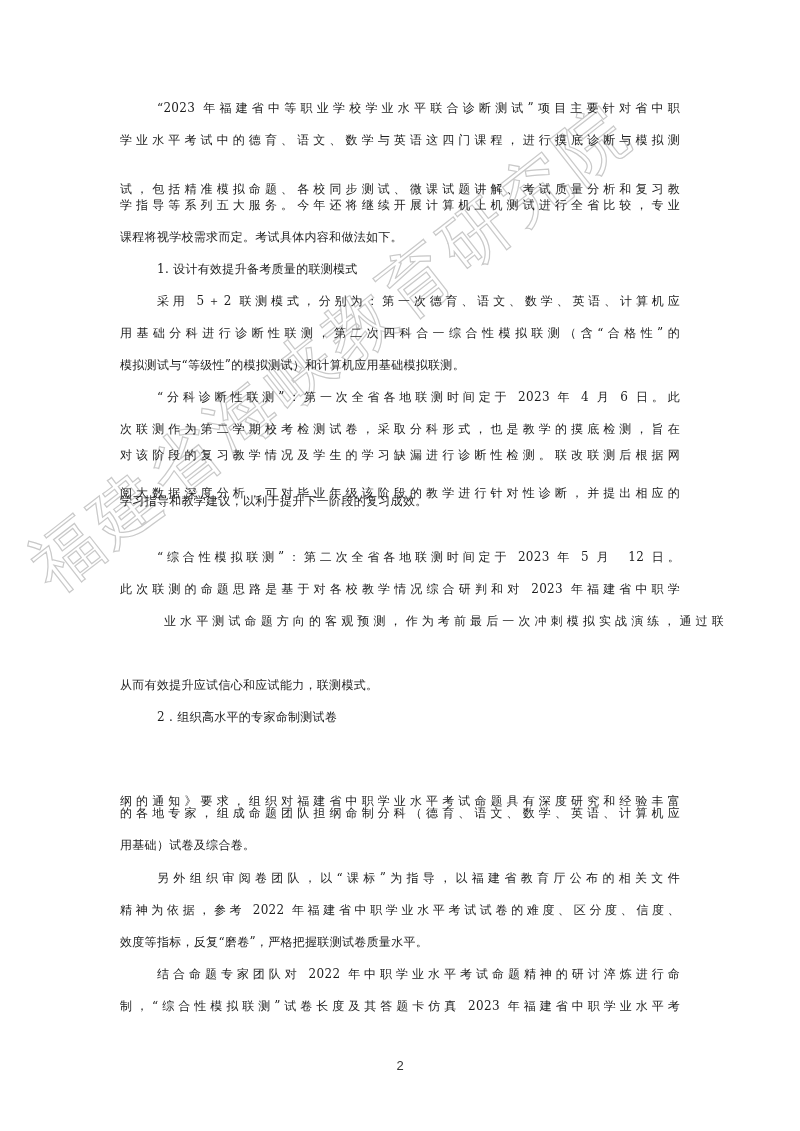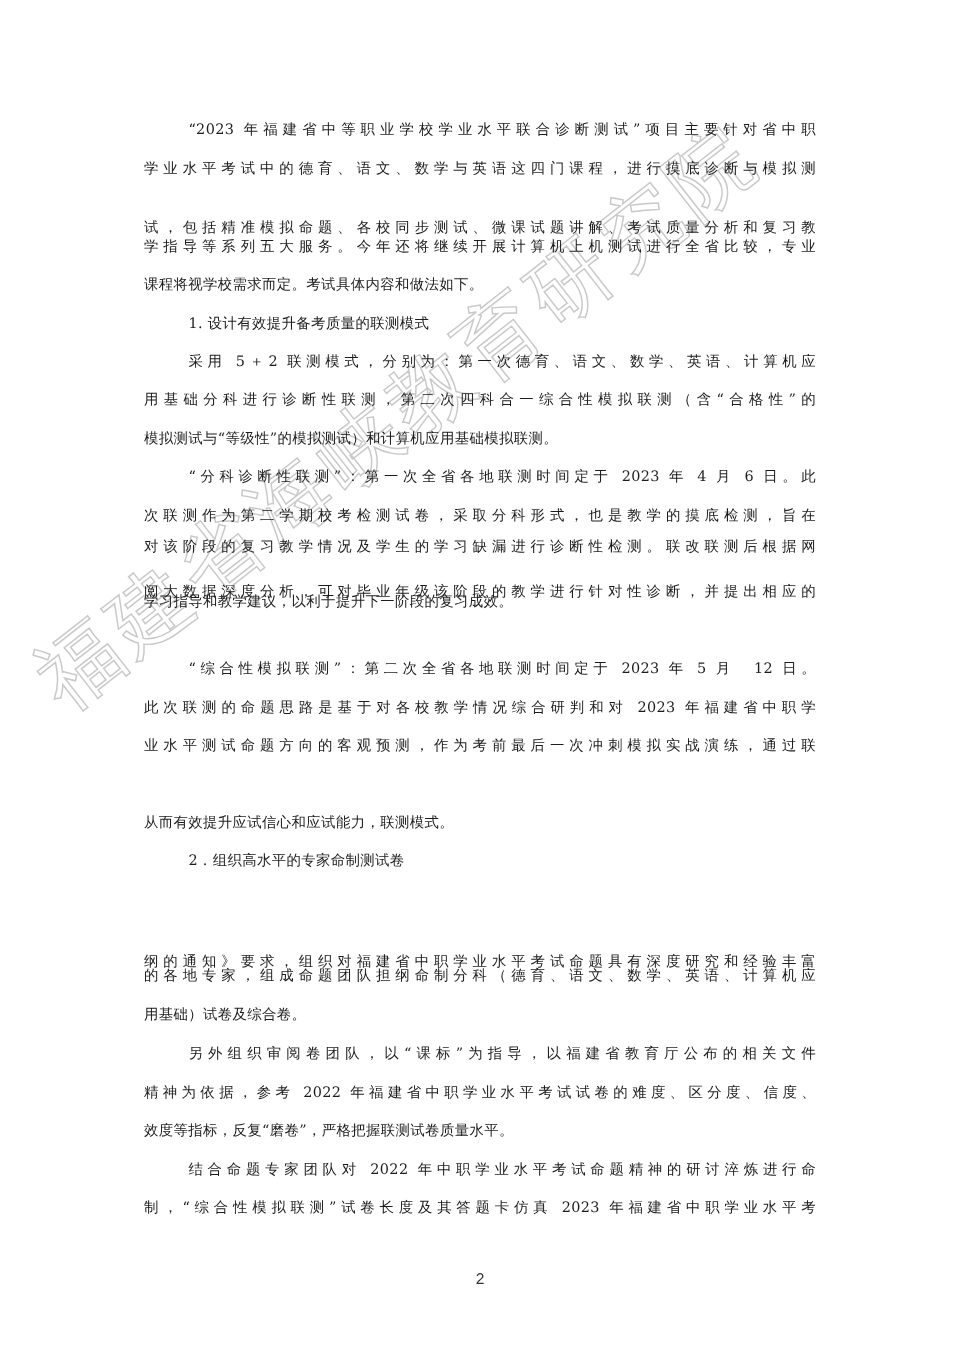--- a/index.html
+++ b/index.html
@@ -47,21 +47,21 @@
       <div class="line indent" style="top: 290px;">采用 5＋2 联测模式，分别为：第一次德育、语文、数学、英语、计算机应</div>
       <div class="line" style="top: 322px;">用基础分科进行诊断性联测，第二次四科合一综合性模拟联测（含“合格性”的</div>
       <div class="line last" style="top: 354px;">模拟测试与“等级性”的模拟测试）和计算机应用基础模拟联测。</div>
       <div class="line indent" style="top: 386px;">“分科诊断性联测”：第一次全省各地联测时间定于 2023 年 4 月 6 日。此</div>
       <div class="line" style="top: 418px;">次联测作为第二学期校考检测试卷，采取分科形式，也是教学的摸底检测，旨在</div>
       <div class="line" style="top: 444px;">对该阶段的复习教学情况及学生的学习缺漏进行诊断性检测。联改联测后根据网</div>
       <div class="line" style="top: 482px;">阅大数据深度分析，可对毕业年级该阶段的教学进行针对性诊断，并提出相应的</div>
       <div class="line last" style="top: 490px;">学习指导和教学建议，以利于提升下一阶段的复习成效。</div>
       <div class="line indent" style="top: 546px;">“综合性模拟联测”：第二次全省各地联测时间定于 2023 年 5 月　12 日。</div>
       <div class="line" style="top: 578px;">此次联测的命题思路是基于对各校教学情况综合研判和对 2023 年福建省中职学</div>
-      <div class="line" style="top: 610px;">业水平测试命题方向的客观预测，作为考前最后一次冲刺模拟实战演练，通过联</div>
+      <div class="line" style="top: 610px; margin-left: 44px;">业水平测试命题方向的客观预测，作为考前最后一次冲刺模拟实战演练，通过联</div>
       <div class="line last" style="top: 674px;">从而有效提升应试信心和应试能力，联测模式。</div>
       <div class="line indent heading" style="top: 706px;">2 . 组织高水平的专家命制测试卷</div>
       <div class="line" style="top: 790px;">纲的通知》要求，组织对福建省中职学业水平考试命题具有深度研究和经验丰富</div>
       <div class="line" style="top: 802px;">的各地专家，组成命题团队担纲命制分科（德育、语文、数学、英语、计算机应</div>
       <div class="line last" style="top: 834px;">用基础）试卷及综合卷。</div>
       <div class="line indent" style="top: 867px;">另外组织审阅卷团队，以“课标”为指导，以福建省教育厅公布的相关文件</div>
       <div class="line" style="top: 899px;">精神为依据，参考 2022 年福建省中职学业水平考试试卷的难度、区分度、信度、</div>
       <div class="line last" style="top: 931px;">效度等指标，反复“磨卷”，严格把握联测试卷质量水平。</div>
       <div class="line indent" style="top: 963px;">结合命题专家团队对 2022 年中职学业水平考试命题精神的研讨淬炼进行命</div>
       <div class="line" style="top: 995px;">制，“综合性模拟联测”试卷长度及其答题卡仿真 2023 年福建省中职学业水平考</div>

